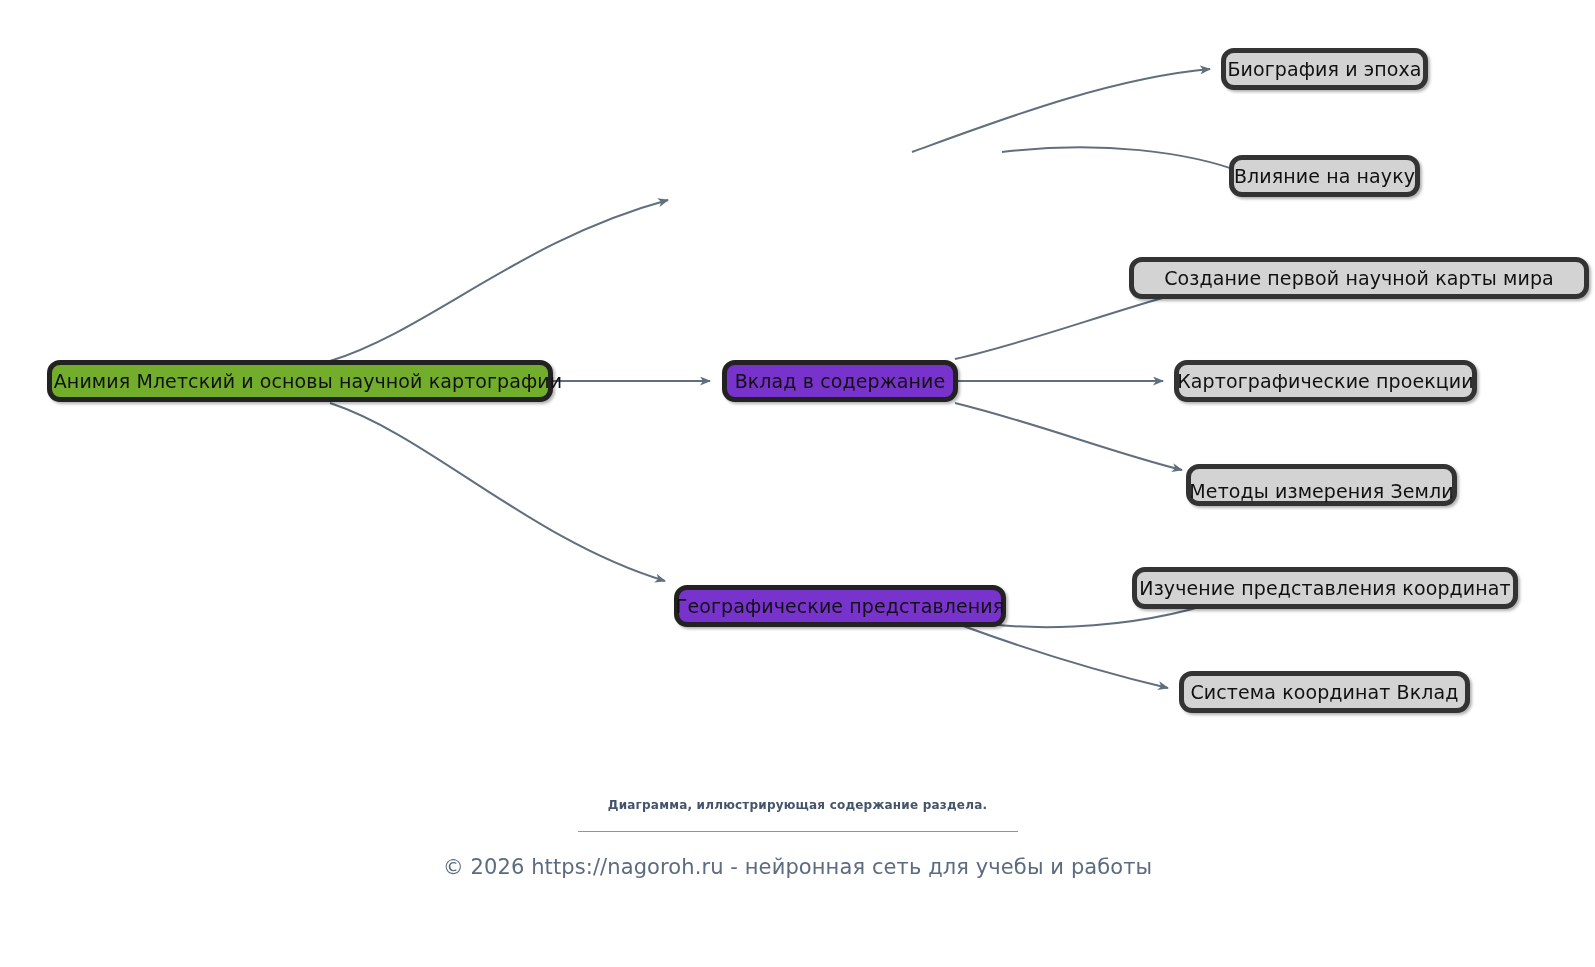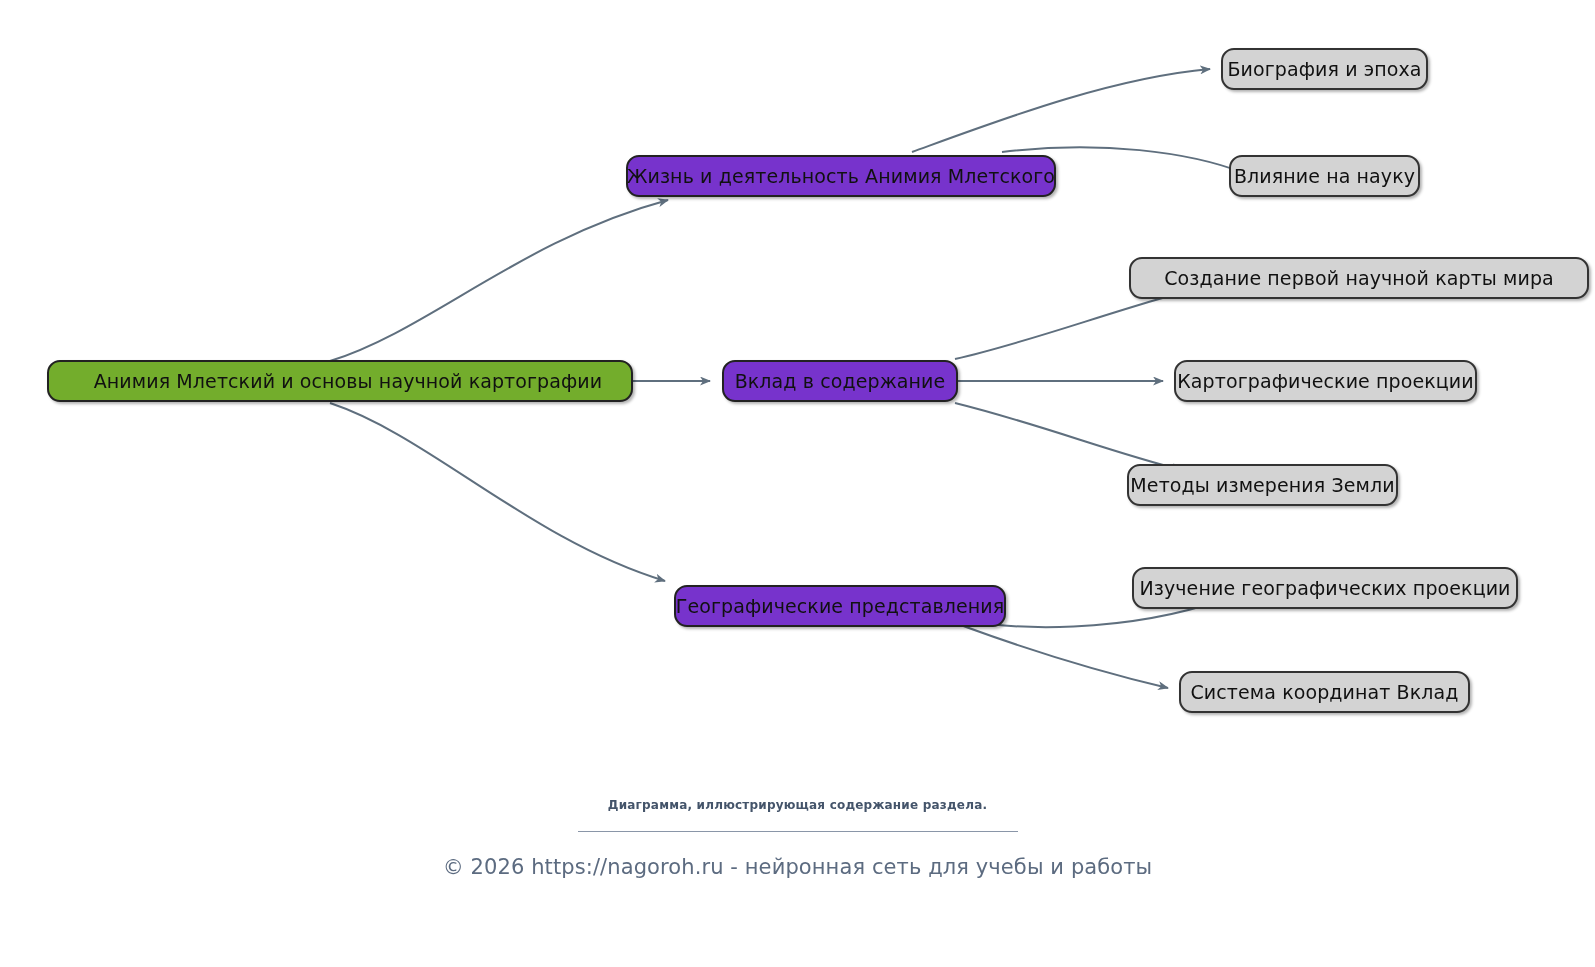--- a/index.html
+++ b/index.html
@@ -27,21 +27,21 @@
     width: 1595px;
     height: 967px;
     pointer-events: none;
   }
   .node {
     position: absolute;
     box-sizing: border-box;
     display: flex;
     align-items: center;
     justify-content: center;
-    border: 2px solid #737373;
+    border: 5px solid #737373;
     border-radius: 13px;
     color: #111111;
     font-size: 19px;
     line-height: 1;
     white-space: nowrap;
     letter-spacing: 0.1px;
     box-shadow: 2px 2px 3px rgba(0,0,0,0.30);
   }
   .node-root {
     background: #73ad2c;
@@ -110,27 +110,24 @@
 
       <path d="M955,359 C1040,340 1140,300 1222,283" marker-end="url(#arrow)"></path>
       <path d="M957,381 L1163,381" marker-end="url(#arrow)"></path>
       <path d="M955,403 C1040,424 1110,452 1182,470" marker-end="url(#arrow)"></path>
 
       <path d="M916,608 C1010,640 1140,628 1222,600" marker-end="url(#arrow)"></path>
       <path d="M916,608 C1010,645 1100,672 1168,688" marker-end="url(#arrow)"></path>
     </g>
   </svg>
 
-  <div class="node node-root" style="left:47px; top:360px; width:586px; height:42px;padding-left:16px;">
+  <div class="node node-root" style="left:47px; top:360px; width:506px; height:42px;padding-left:16px;">
     <span class="node-label">Анимия Млетский и основы научной картографии</span>
   </div>
 
-  <div class="node node-branch" style="left:626px; top:155px; width:430px; height:42px;">
-    <span class="node-label">Жизнь и деятельность Анимия Млетского</span>
-  </div>
 
   <div class="node node-branch" style="left:722px; top:360px; width:236px; height:42px;">
     <span class="node-label">Вклад в содержание</span>
   </div>
 
   <div class="node node-branch" style="left:674px; top:567px; width:332px; height:42px;margin-top:18px;">
     <span class="node-label">Географические представления</span>
   </div>
 
   <div class="node node-leaf" style="left:1221px; top:48px; width:207px; height:42px;">
@@ -142,26 +139,26 @@
   </div>
 
   <div class="node node-leaf" style="left:1129px; top:257px; width:460px; height:42px;">
     <span class="node-label">Создание первой научной карты мира</span>
   </div>
 
   <div class="node node-leaf" style="left:1174px; top:360px; width:303px; height:42px;">
     <span class="node-label">Картографические проекции</span>
   </div>
 
-  <div class="node node-leaf" style="left:1127px; top:464px; width:271px; height:42px;">
+  <div class="node node-leaf" style="left:1186px; top:464px; width:271px; height:42px;align-items:flex-end;">
     <span class="node-label">Методы измерения Земли</span>
   </div>
 
   <div class="node node-leaf" style="left:1132px; top:567px; width:386px; height:42px;">
-    <span class="node-label">Изучение географических проекции</span>
+    <span class="node-label">Изучение представления координат</span>
   </div>
 
   <div class="node node-leaf" style="left:1179px; top:671px; width:291px; height:42px;">
     <span class="node-label">Система координат Вклад</span>
   </div>
 
   <div id="caption">Диаграмма, иллюстрирующая содержание раздела.</div>
 
   <div id="divider"></div>
 

